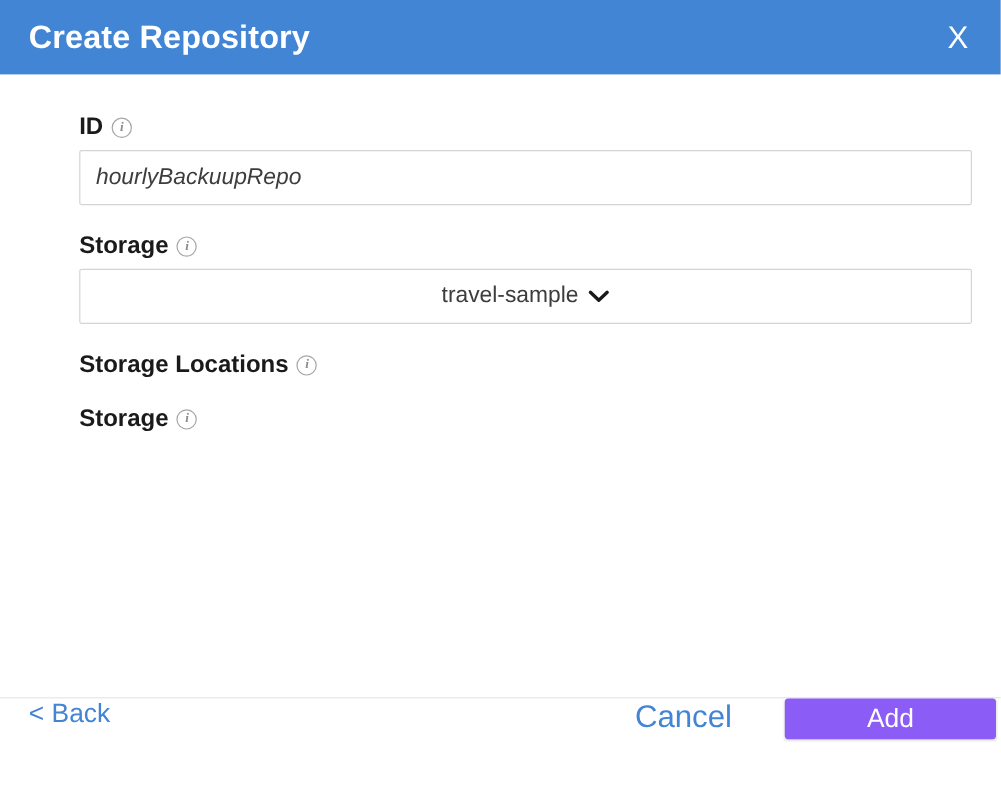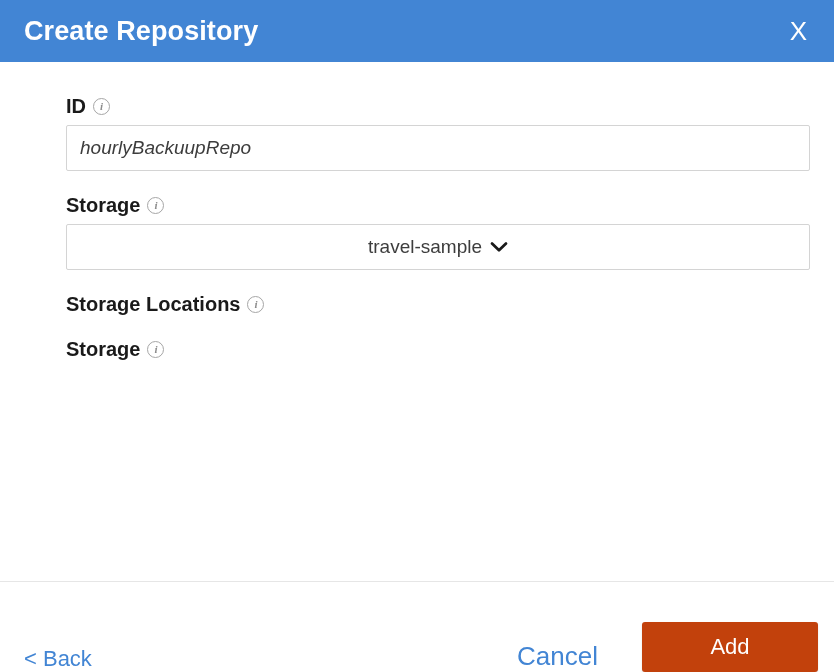--- a/index.html
+++ b/index.html
@@ -143,22 +143,22 @@
     display: inline-flex;
     align-items: center;
   }
 
   
   .dialog-footer {
     height: 91px;
     min-height: 91px;
     border-top: 1px solid #e6e6e6;
     display: flex;
-    align-items: flex-end;
-    padding: 0 16px 0 24px;
+    align-items: flex-start;
+    padding: 0 4px 0 24px;
     box-sizing: border-box;
   }
   .back-link {
     color: #4285d4;
     font-size: 22px;
     cursor: pointer;
     white-space: nowrap;
     user-select: none;
   }
   .footer-spacer {
@@ -167,22 +167,22 @@
   .cancel-link {
     color: #4285d4;
     font-size: 26px;
     cursor: pointer;
     white-space: nowrap;
     margin-right: 44px;
     user-select: none;
   }
   .add-button {
     width: 176px;
-    height: 50px;
-    background: #c2410c;
+    height: 34px;
+    background: #8b5cf6;
     color: #ffffff;
     border: none;
     border-radius: 3px;
     font-size: 22px;
     font-family: "Liberation Sans", sans-serif;
     display: flex;
     align-items: center;
     justify-content: center;
     cursor: pointer;
     box-shadow: 0 1px 2px rgba(0,0,0,0.12);

